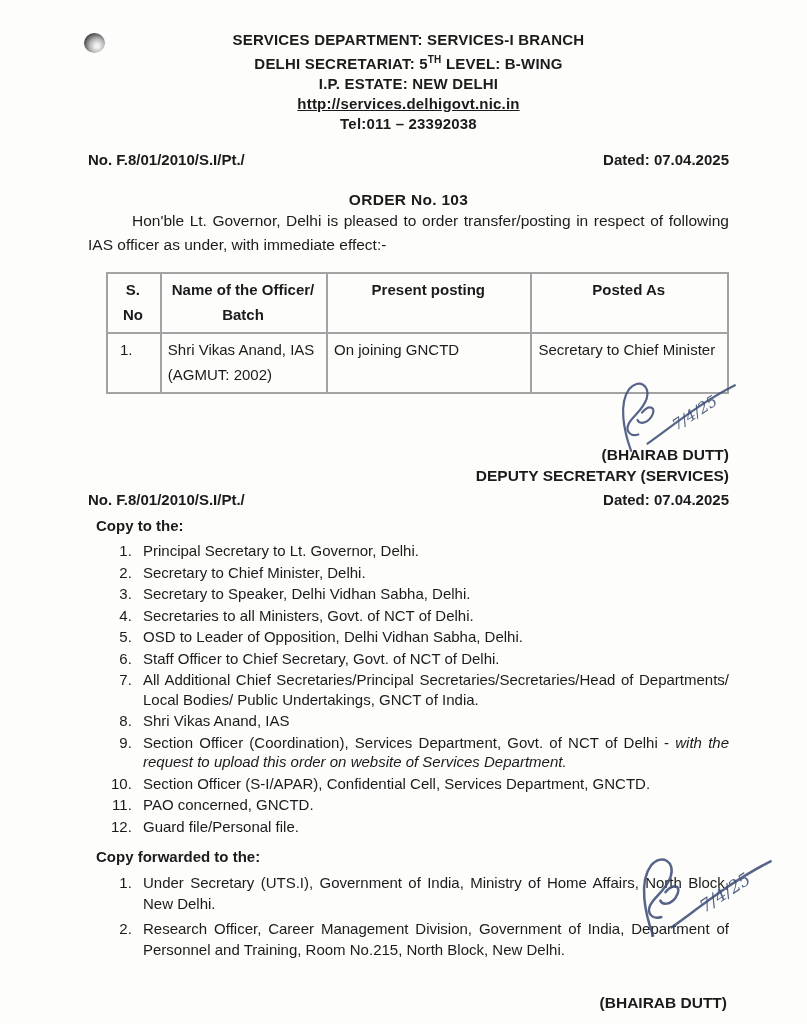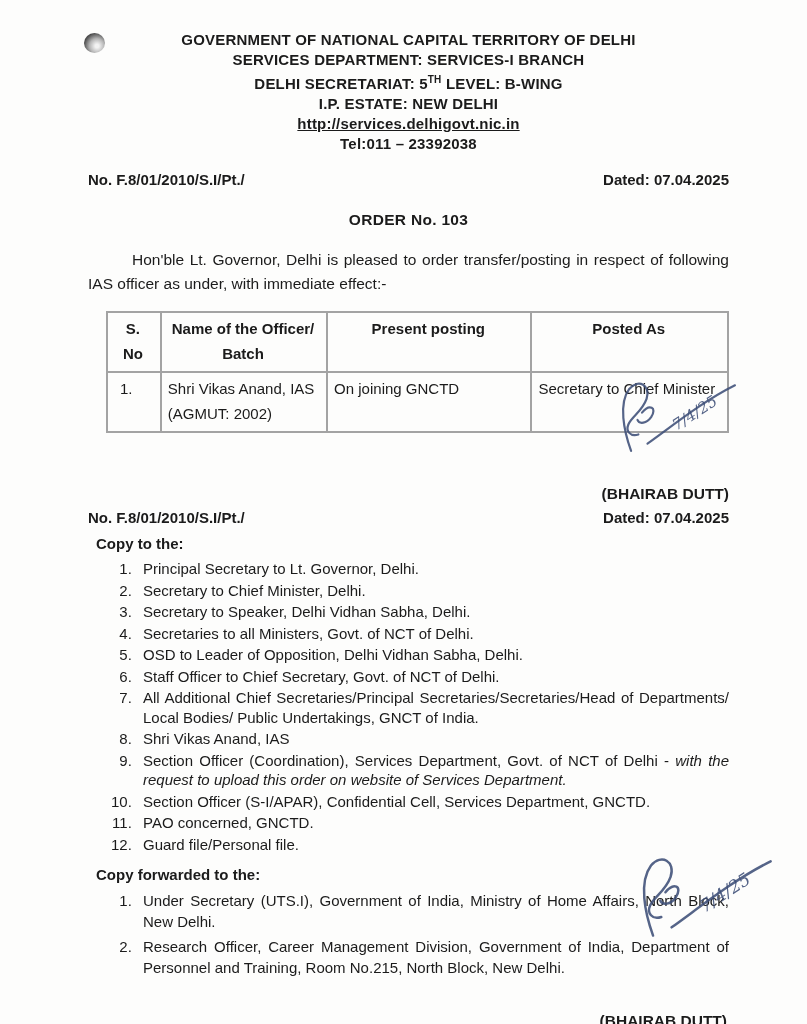--- a/index.html
+++ b/index.html
@@ -24,21 +24,21 @@
 
   .letterhead { text-align: center; font-weight: bold; font-size: 15px; line-height: 20px; letter-spacing: .2px; }
   .letterhead .website { text-decoration: underline; }
   .letterhead sup { font-size: 10px; margin-top: 44px; }
 
   .ref-row { display: flex; justify-content: space-between; font-weight: bold; font-size: 15px; margin-top: 17px; }
 
   .order-title { text-align: center; font-weight: bold; font-size: 15.5px; margin-top: 23px; letter-spacing: .3px; }
 
   .body-para {
-    margin-top: 19px; font-size: 15.5px; line-height: 24px;
+    font-size: 15.5px; line-height: 24px;
     text-align: justify; text-indent: 44px;
   }
 
   table.posting-table {
     border-collapse: collapse; margin: 15px 0 0 18px;
     font-size: 15px;
   }
   .posting-table th, .posting-table td {
     border: 2px solid #a3a3a3; vertical-align: top; padding: 3px 8px 5px 6px;
     line-height: 25px;
@@ -76,21 +76,20 @@
 </head>
 <body>
 
 <div class="page">
 
   <div class="punch-mark"></div>
 
   <div class="content">
 
     <div class="letterhead">
-      <div>GOVERNMENT OF NATIONAL CAPITAL TERRITORY OF DELHI</div>
       <div>SERVICES DEPARTMENT: SERVICES-I BRANCH</div>
       <div><span>DELHI SECRETARIAT: 5</span><sup>TH</sup><span> LEVEL: B-WING</span></div>
       <div>I.P. ESTATE: NEW DELHI</div>
       <div class="website">http://services.delhigovt.nic.in</div>
       <div>Tel:011 – 23392038</div>
     </div>
 
     <div class="ref-row">
       <span>No. F.8/01/2010/S.I/Pt./</span>
       <span>Dated: 07.04.2025</span>
@@ -114,20 +113,21 @@
           <td class="c-sno">1.</td>
           <td>Shri Vikas Anand, IAS (AGMUT: 2002)</td>
           <td>On joining GNCTD</td>
           <td>Secretary to Chief Minister</td>
         </tr>
       </tbody>
     </table>
 
     <div class="sign-block sign-block-1">
       <div>(BHAIRAB DUTT)</div>
+      <div>DEPUTY SECRETARY (SERVICES)</div>
     </div>
 
     <div class="ref-row-2">
       <span>No. F.8/01/2010/S.I/Pt./</span>
       <span>Dated: 07.04.2025</span>
     </div>
 
     <div class="list-heading">Copy to the:</div>
     <ol class="dist-list">
       <li>Principal Secretary to Lt. Governor, Delhi.</li>

